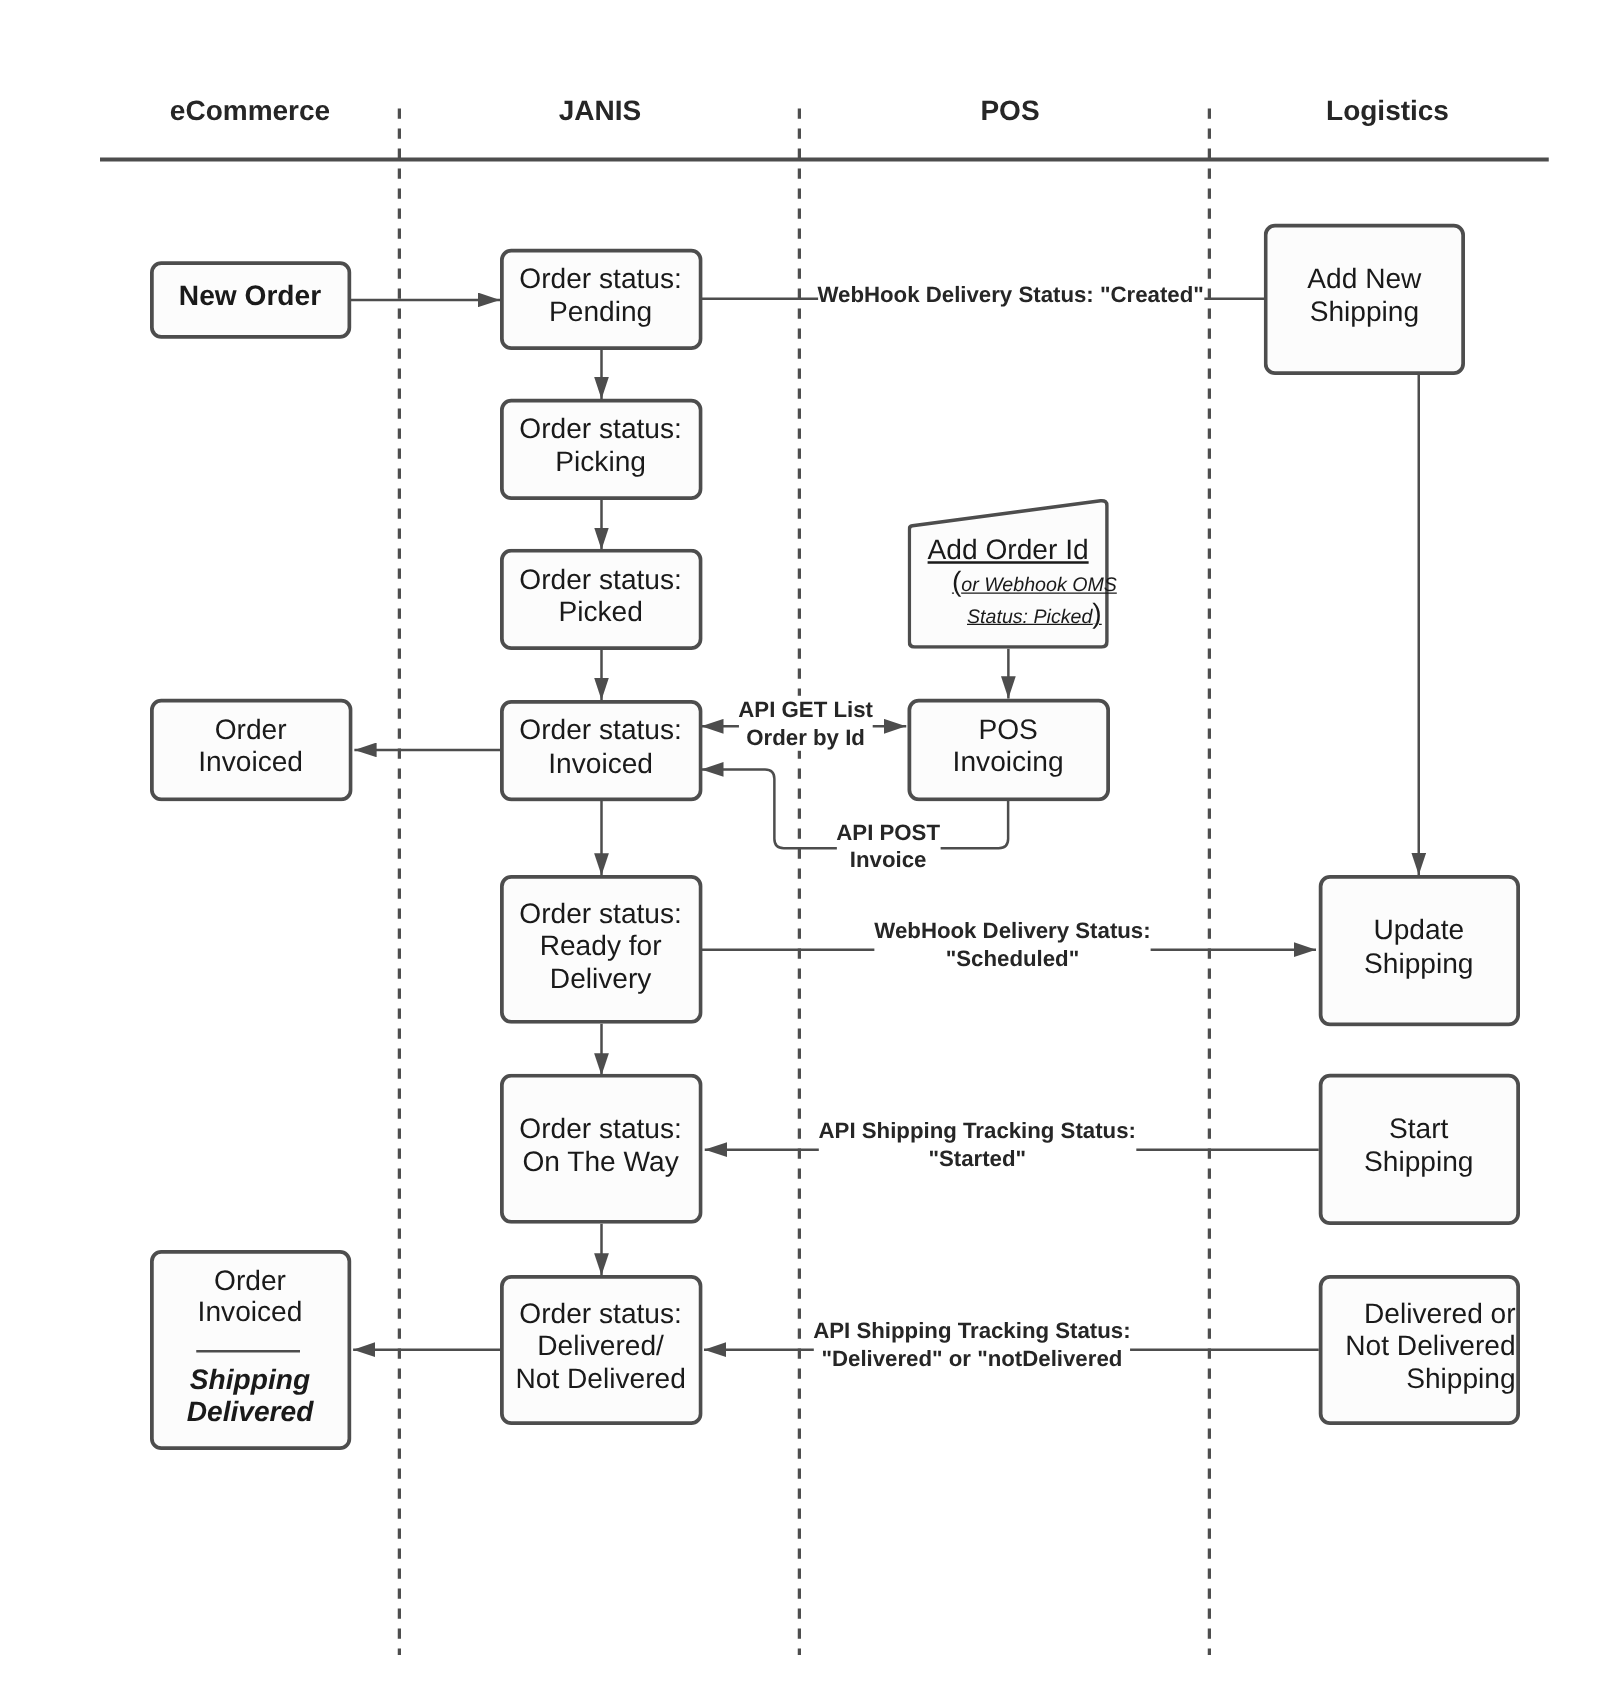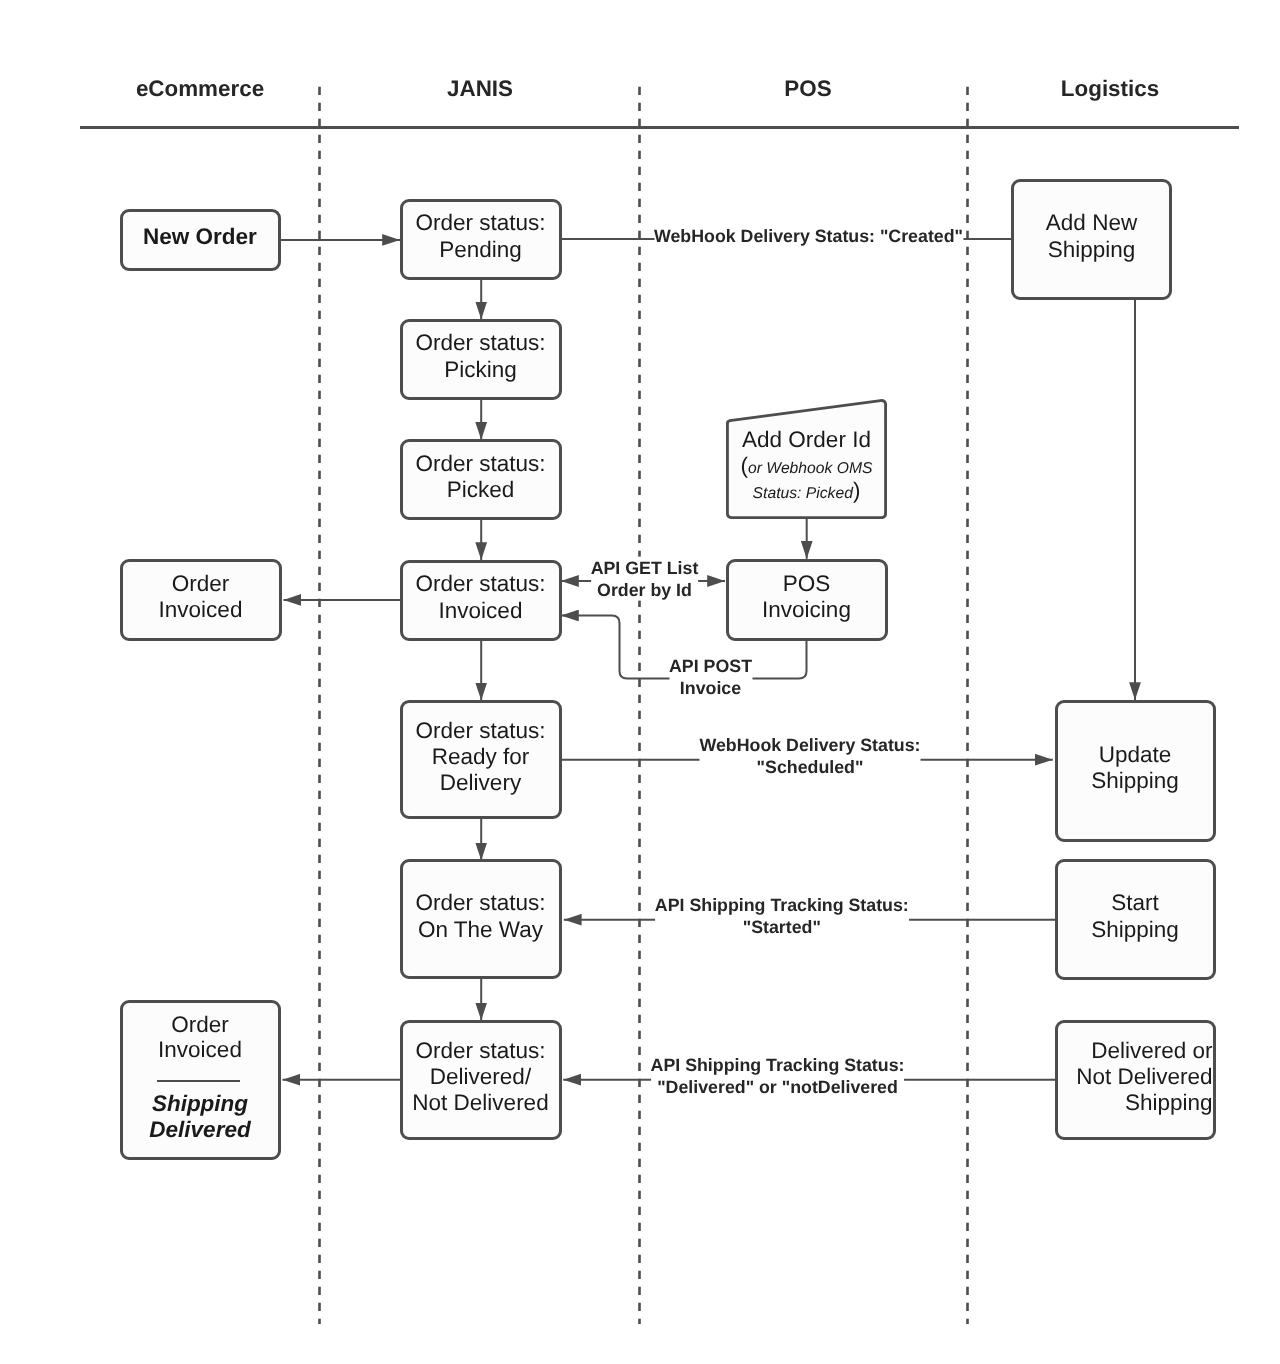--- a/index.html
+++ b/index.html
@@ -16,22 +16,22 @@
              white-space:nowrap;transform:translate(-50%,-50%) translateZ(0);line-height:1.258;
              background:#ffffff;}
   .nodebox .bi{font-weight:bold;font-style:italic;}
   .nodebox.final{display:block;}
   .nodebox.final .fl{position:absolute;left:0;width:100%;text-align:center;}
   .nodebox.final .final-divider{position:absolute;left:34px;top:77.7px;width:83px;height:2px;background:#4d4d4d;}
   .nodebox.note{border:none;background:transparent;border-radius:0;position:absolute;}
   .nodebox.note .noteshape{position:absolute;left:0;top:0;width:161px;height:120px;}
   .nodebox.note .noteinner{position:relative;width:100%;height:100%;}
   .nodebox.note .noteinner > span{position:absolute;left:0;width:100%;text-align:center;
-                                  line-height:1;white-space:nowrap;}
-  .nodebox .subline{font-size:15.7px;}
+                                  line-height:1;white-space:nowrap;text-decoration:underline;}
+  .nodebox .subline{font-size:15.7px;padding-left:21px;}
   .nodebox .subline em{font-style:italic;font-weight:normal;font-size:15.7px;}
   .nodebox .paren{font-size:22.5px;font-style:normal;line-height:0;}
 </style>
 </head>
 <body>
 
 <div id="stage">
 
   <svg id="canvas" viewBox="0 0 1280 1364" xmlns="http://www.w3.org/2000/svg">
     <defs>
@@ -161,21 +161,21 @@
   <div class="nodebox" style="left:725.5px;top:558.5px;width:162px;height:82px;">
     <span>POS</span>
     <span>Invoicing</span>
   </div>
 
   <div class="nodebox" style="left:1011px;top:178.5px;width:161px;height:121px;">
     <span>Add New</span>
     <span>Shipping</span>
   </div>
 
-  <div class="nodebox" style="left:1054.5px;top:699.5px;width:161px;height:142px;">
+  <div class="nodebox" style="left:1054.5px;top:699.5px;width:161px;height:121px;">
     <span>Update</span>
     <span>Shipping</span>
   </div>
 
   <div class="nodebox" style="left:1054.5px;top:858.5px;width:161px;height:121px;">
     <span>Start</span>
     <span>Shipping</span>
   </div>
 
   <div class="nodebox" style="left:1054.5px;top:1019.5px;width:161px;height:120px;align-items:flex-end;">

